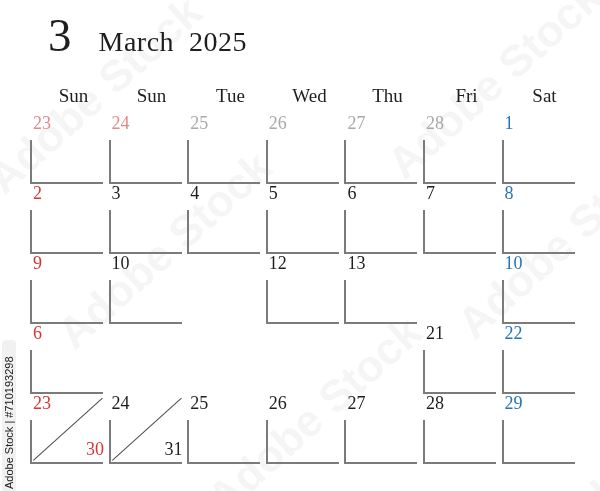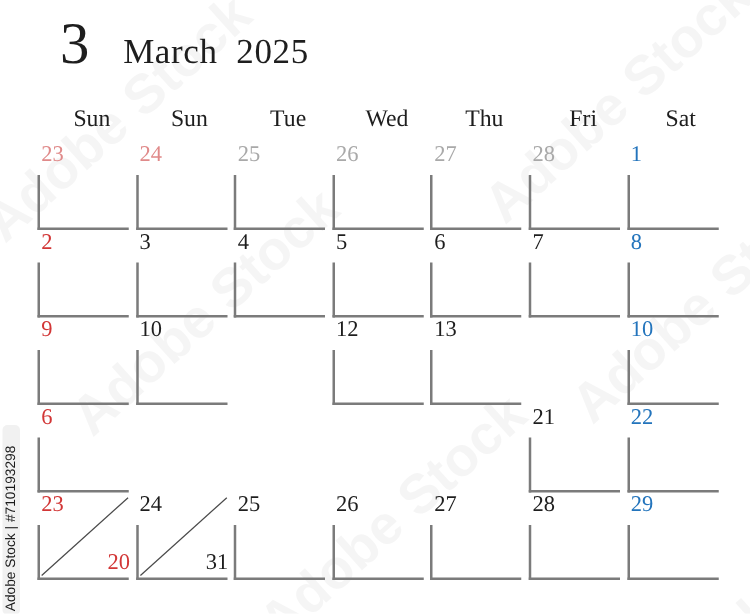--- a/index.html
+++ b/index.html
@@ -154,21 +154,21 @@
   </div>
   <div class="cell" style="--c:6;--r:3">
     <span class="num" data-type="sat">22</span>
     <span class="box"></span>
   </div>
 
   <div class="cell" style="--c:0;--r:4">
     <span class="num" data-type="sun">23</span>
     <span class="box"></span>
     <span class="diag"></span>
-    <span class="num2" data-type="sun">20</span>
+    <span class="num2" data-type="sun">30</span>
   </div>
   <div class="cell" style="--c:1;--r:4">
     <span class="num" data-type="normal">24</span>
     <span class="box"></span>
     <span class="diag"></span>
     <span class="num2" data-type="normal">31</span>
   </div>
   <div class="cell" style="--c:2;--r:4">
     <span class="num" data-type="normal">25</span>
     <span class="box"></span>

